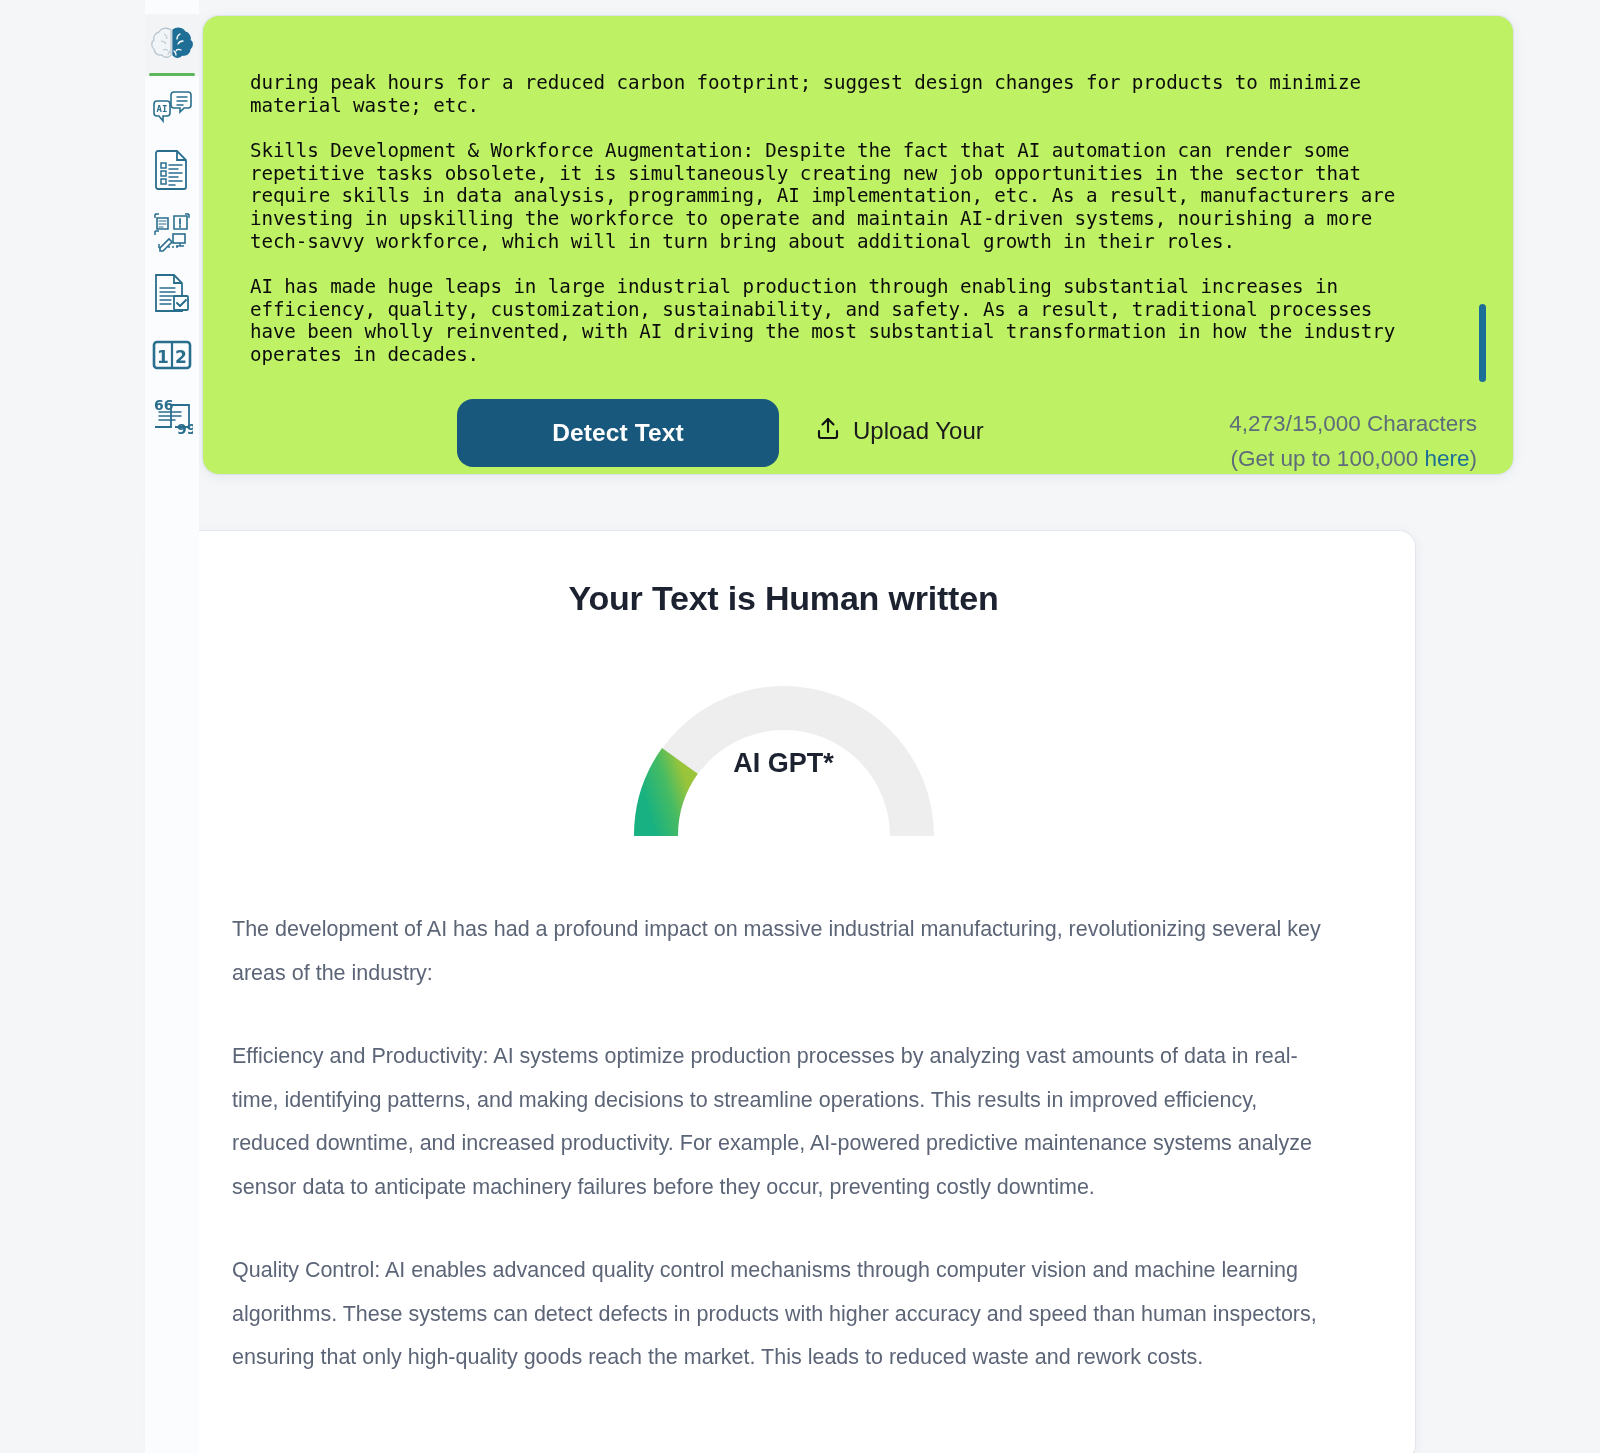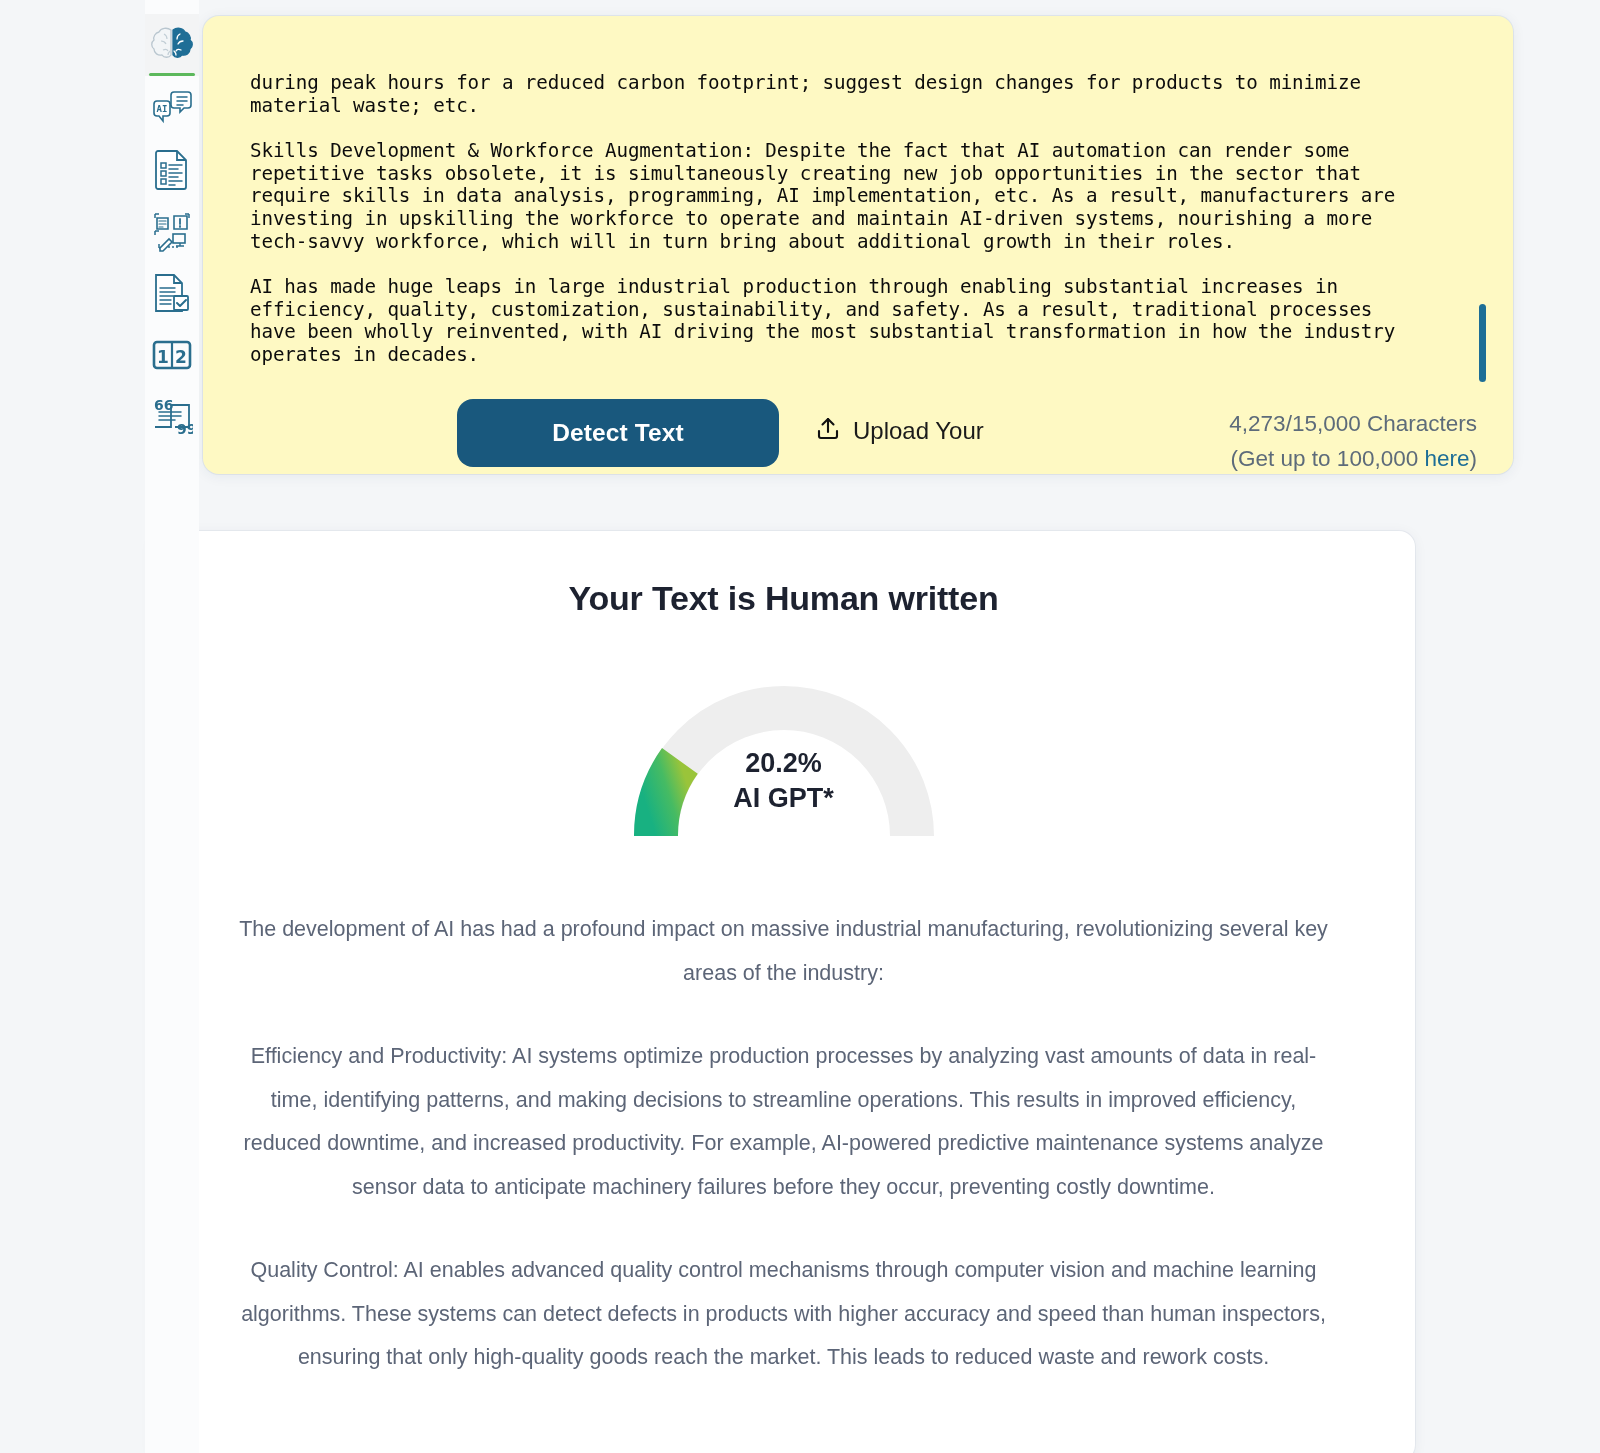--- a/index.html
+++ b/index.html
@@ -49,21 +49,21 @@
     border-radius: 2px;
   }
   .side-item svg { display: block; }
 
   
   .input-card {
     position: absolute;
     left: 203px; top: 16px;
     width: 1310px;
     height: 458px;
-    background: #fef9c3;
+    background: #bef264;
     border-radius: 16px;
     box-shadow: 0 2px 14px rgba(30,50,80,0.07), 0 0 0 1px rgba(225,230,236,0.85);
     overflow: hidden;
   }
   .editor {
     position: absolute;
     left: 0; top: 0;
     right: 0;
     height: 370px;
     padding: 56px 60px 0 47px;
@@ -191,21 +191,20 @@
 
   .result-body {
     padding: 70px 80px 0 80px;
   }
   .result-body p {
     margin: 0 0 40px 0;
     font-size: 21.5px;
     line-height: 43.5px;
     color: #5c6577;
     font-family: "Liberation Sans", sans-serif;
-    text-align: center;
   }
   .result-body p:last-child { margin-bottom: 0; }
 </style>
 </head>
 <body>
 
 <div id="root">
 
   <div class="sidebar">
 
@@ -355,21 +354,20 @@
             <stop offset="55%" stop-color="#46bb63"></stop>
             <stop offset="100%" stop-color="#9ac43a"></stop>
           </linearGradient>
         </defs>
 
         <path d="M22 150 A128 128 0 0 1 278 150" fill="none" stroke="#eeeeee" stroke-width="44"></path>
 
         <path d="M22 150 A128 128 0 0 1 45.9 74.9" fill="none" stroke="url(#gaugeGrad)" stroke-width="44"></path>
       </svg>
       <div class="gauge-center">
-        <div class="gauge-pct">20.2%</div>
         <div class="gauge-label">AI GPT*</div>
       </div>
     </div>
 
     <div class="result-body">
       <p>The development of AI has had a profound impact on massive industrial manufacturing, revolutionizing several key areas of the industry:</p>
       <p>Efficiency and Productivity: AI systems optimize production processes by analyzing vast amounts of data in real-time, identifying patterns, and making decisions to streamline operations. This results in improved efficiency, reduced downtime, and increased productivity. For example, AI-powered predictive maintenance systems analyze sensor data to anticipate machinery failures before they occur, preventing costly downtime.</p>
       <p>Quality Control: AI enables advanced quality control mechanisms through computer vision and machine learning algorithms. These systems can detect defects in products with higher accuracy and speed than human inspectors, ensuring that only high-quality goods reach the market. This leads to reduced waste and rework costs.</p>
     </div>
 

